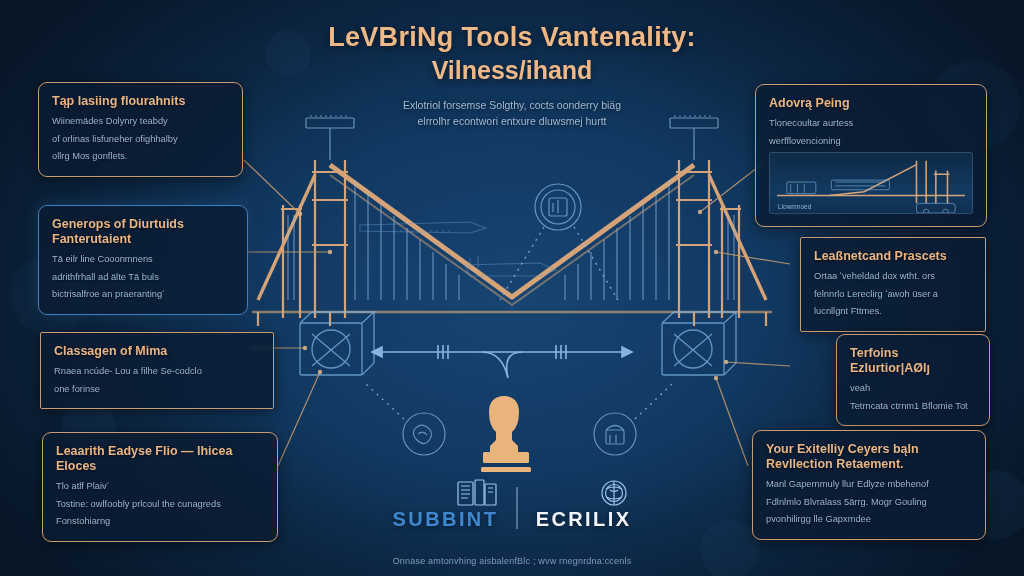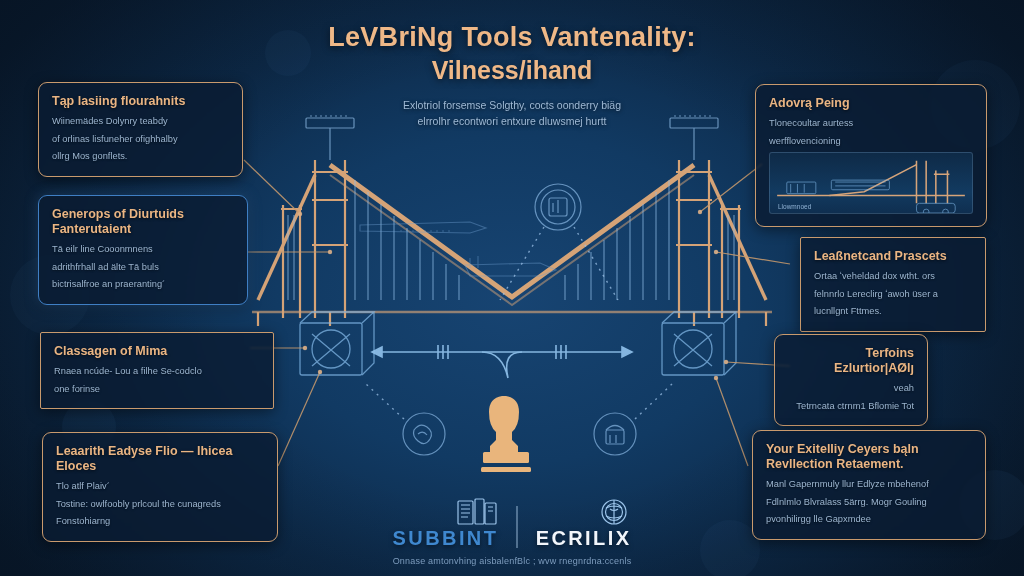--- a/index.html
+++ b/index.html
@@ -86,21 +86,21 @@
   svg.layer { position: absolute; inset: 0; width: 1024px; height: 576px; pointer-events: none; }
 
   
   .footer { position: absolute; left: 0; bottom: 10px; width: 1024px; text-align: center; }
   .logos { display: flex; align-items: flex-end; justify-content: center; gap: 18px; }
   .brand { display: flex; flex-direction: column; align-items: flex-end; }
   .brand-mark { height: 30px; display: flex; align-items: flex-end; }
   .brand-name-a { font-size: 20px; font-weight: bold; letter-spacing: 2.4px; color: #3f88cf; text-shadow: 0 2px 5px rgba(0,0,0,.5); }
   .brand-name-b { font-size: 20px; font-weight: bold; letter-spacing: 2.4px; color: #f2f6fb; text-shadow: 0 2px 5px rgba(0,0,0,.5); }
   .divider { width: 1.4px; height: 42px; background: rgba(165,195,225,.45); margin-bottom: 2px; }
-  .footer-note { margin-top: 6px; font-size: 9px; color: #7d9cbd; letter-spacing: .2px; }
+  .footer-note { margin-top: 25px; font-size: 9px; color: #7d9cbd; letter-spacing: .2px; }
 </style>
 </head>
 <body>
 
 <div id="stage">
 
   <div class="bokeh" style="left:62px;  top:400px; width:54px;  height:54px;  background:rgba(70,130,190,.10);"></div>
   <div class="bokeh" style="left:10px;  top:255px; width:80px;  height:80px;  background:rgba(70,130,190,.07);"></div>
   <div class="bokeh" style="left:930px; top:60px;  width:90px;  height:90px;  background:rgba(70,130,190,.08);"></div>
   <div class="bokeh" style="left:960px; top:470px; width:70px;  height:70px;  background:rgba(80,140,200,.10);"></div>
@@ -257,21 +257,21 @@
     </div>
   </div>
 
   <div class="callout" style="left:38px; top:82px; width:205px;">
     <h3>Tąp lasiing flourahnits</h3>
     <p>Wiinemädes Dolynry teabdy</p>
     <p>of orlinas lisfuneher ofighhalby</p>
     <p>ollrg Mos gonflets.</p>
   </div>
 
-  <div class="callout accent" style="left:38px; top:195px; width:210px;">
+  <div class="callout accent" style="left:38px; top:205px; width:210px;">
     <h3>Generops of Diurtuids Fanterutaient</h3>
     <p>Tā eilr line Cooonmnens</p>
     <p>adrithfrhall ad älte Tā buls</p>
     <p>bictrisalfroe an praeranting´</p>
   </div>
 
   <div class="callout sq" style="left:40px; top:332px; width:234px;">
     <h3>Classagen of Mima</h3>
     <p>Rnaea ncúde- Lou a filhe Se-codclo</p>
     <p>one forinse</p>
@@ -310,21 +310,21 @@
     </div>
   </div>
 
   <div class="callout sq" style="left:800px; top:230px; width:186px;margin-top:7px;">
     <h3>Leaßnetcand Prascets</h3>
     <p>Ortaa ʻveheldad dox wtht. ors</p>
     <p>felnnrlo Lereclirg ʻawoh üser a</p>
     <p>lucnllgnt Fttmes.</p>
   </div>
 
-  <div class="callout" style="left:774px; top:334px; width:154px;text-align:right;">
+  <div class="callout" style="left:836px; top:334px; width:154px;">
     <h3>Terfoins Ezlurtior|AØlȷ</h3>
     <p>veah</p>
     <p>Tetrncata ctrnm1 Bflomie Tot</p>
   </div>
 
   <div class="callout" style="left:752px; top:430px; width:234px;">
     <h3>Your Exitelliy Ceyers bąln Revllection Retaement.</h3>
     <p>Manl Gapernmuly llur Edlyze mbehenof</p>
     <p>Fdlnlmlo Blvralass 5ärrg. Mogr Gouling</p>
     <p>pvonhilirgg lle Gapxmdee</p>

